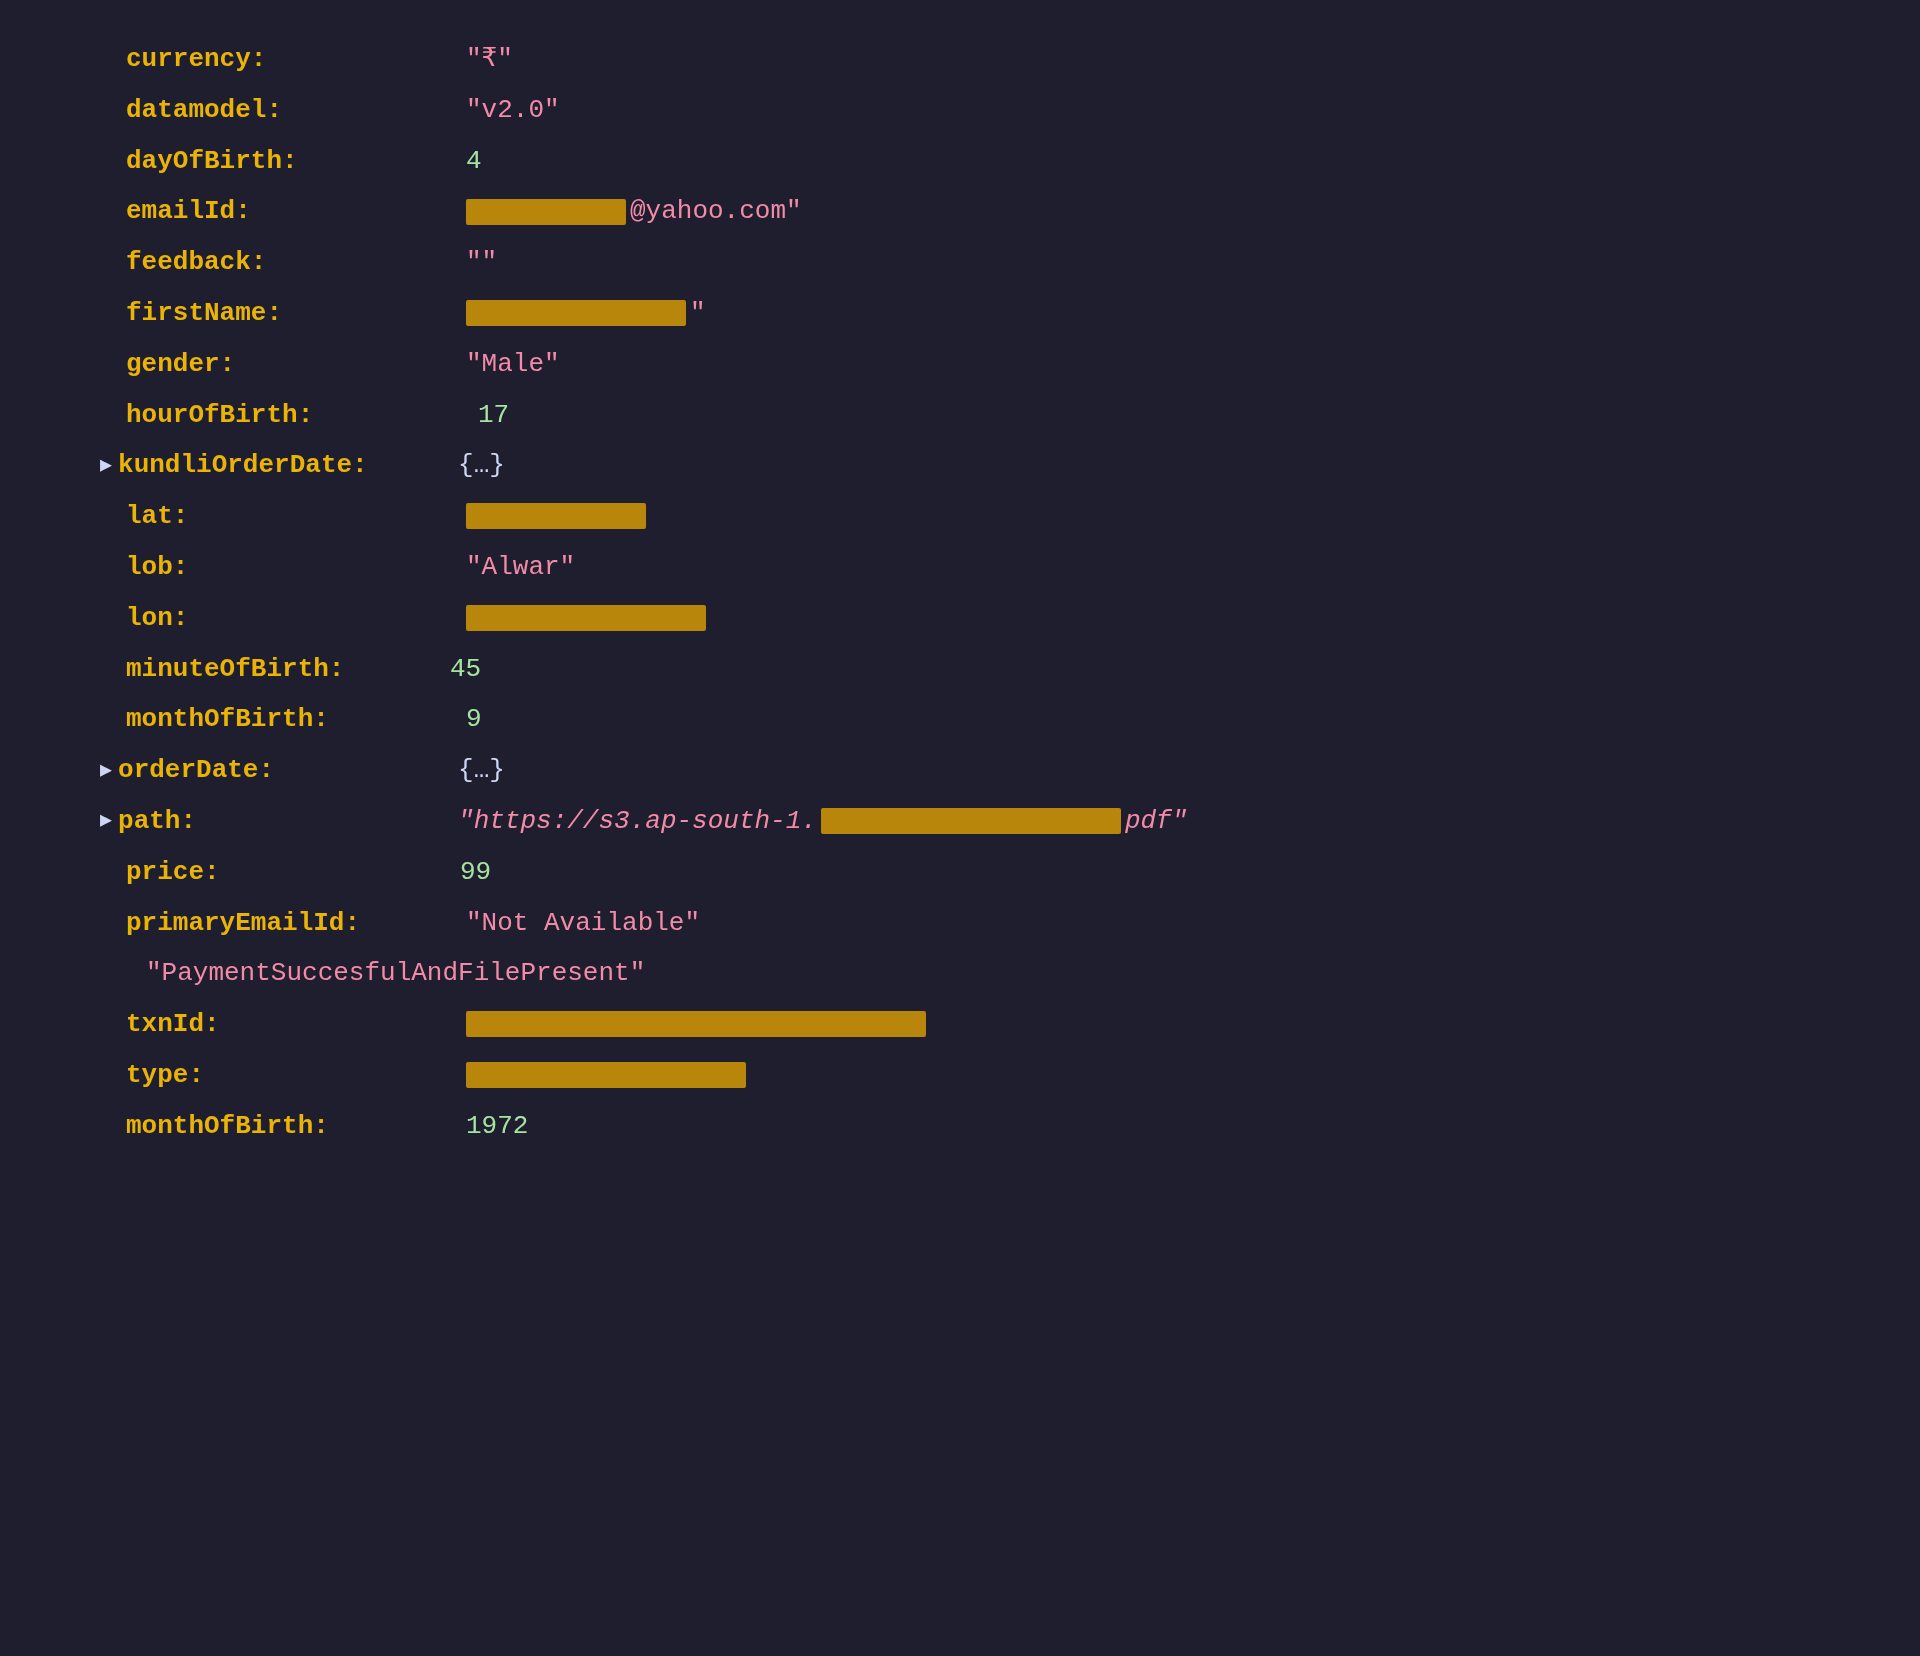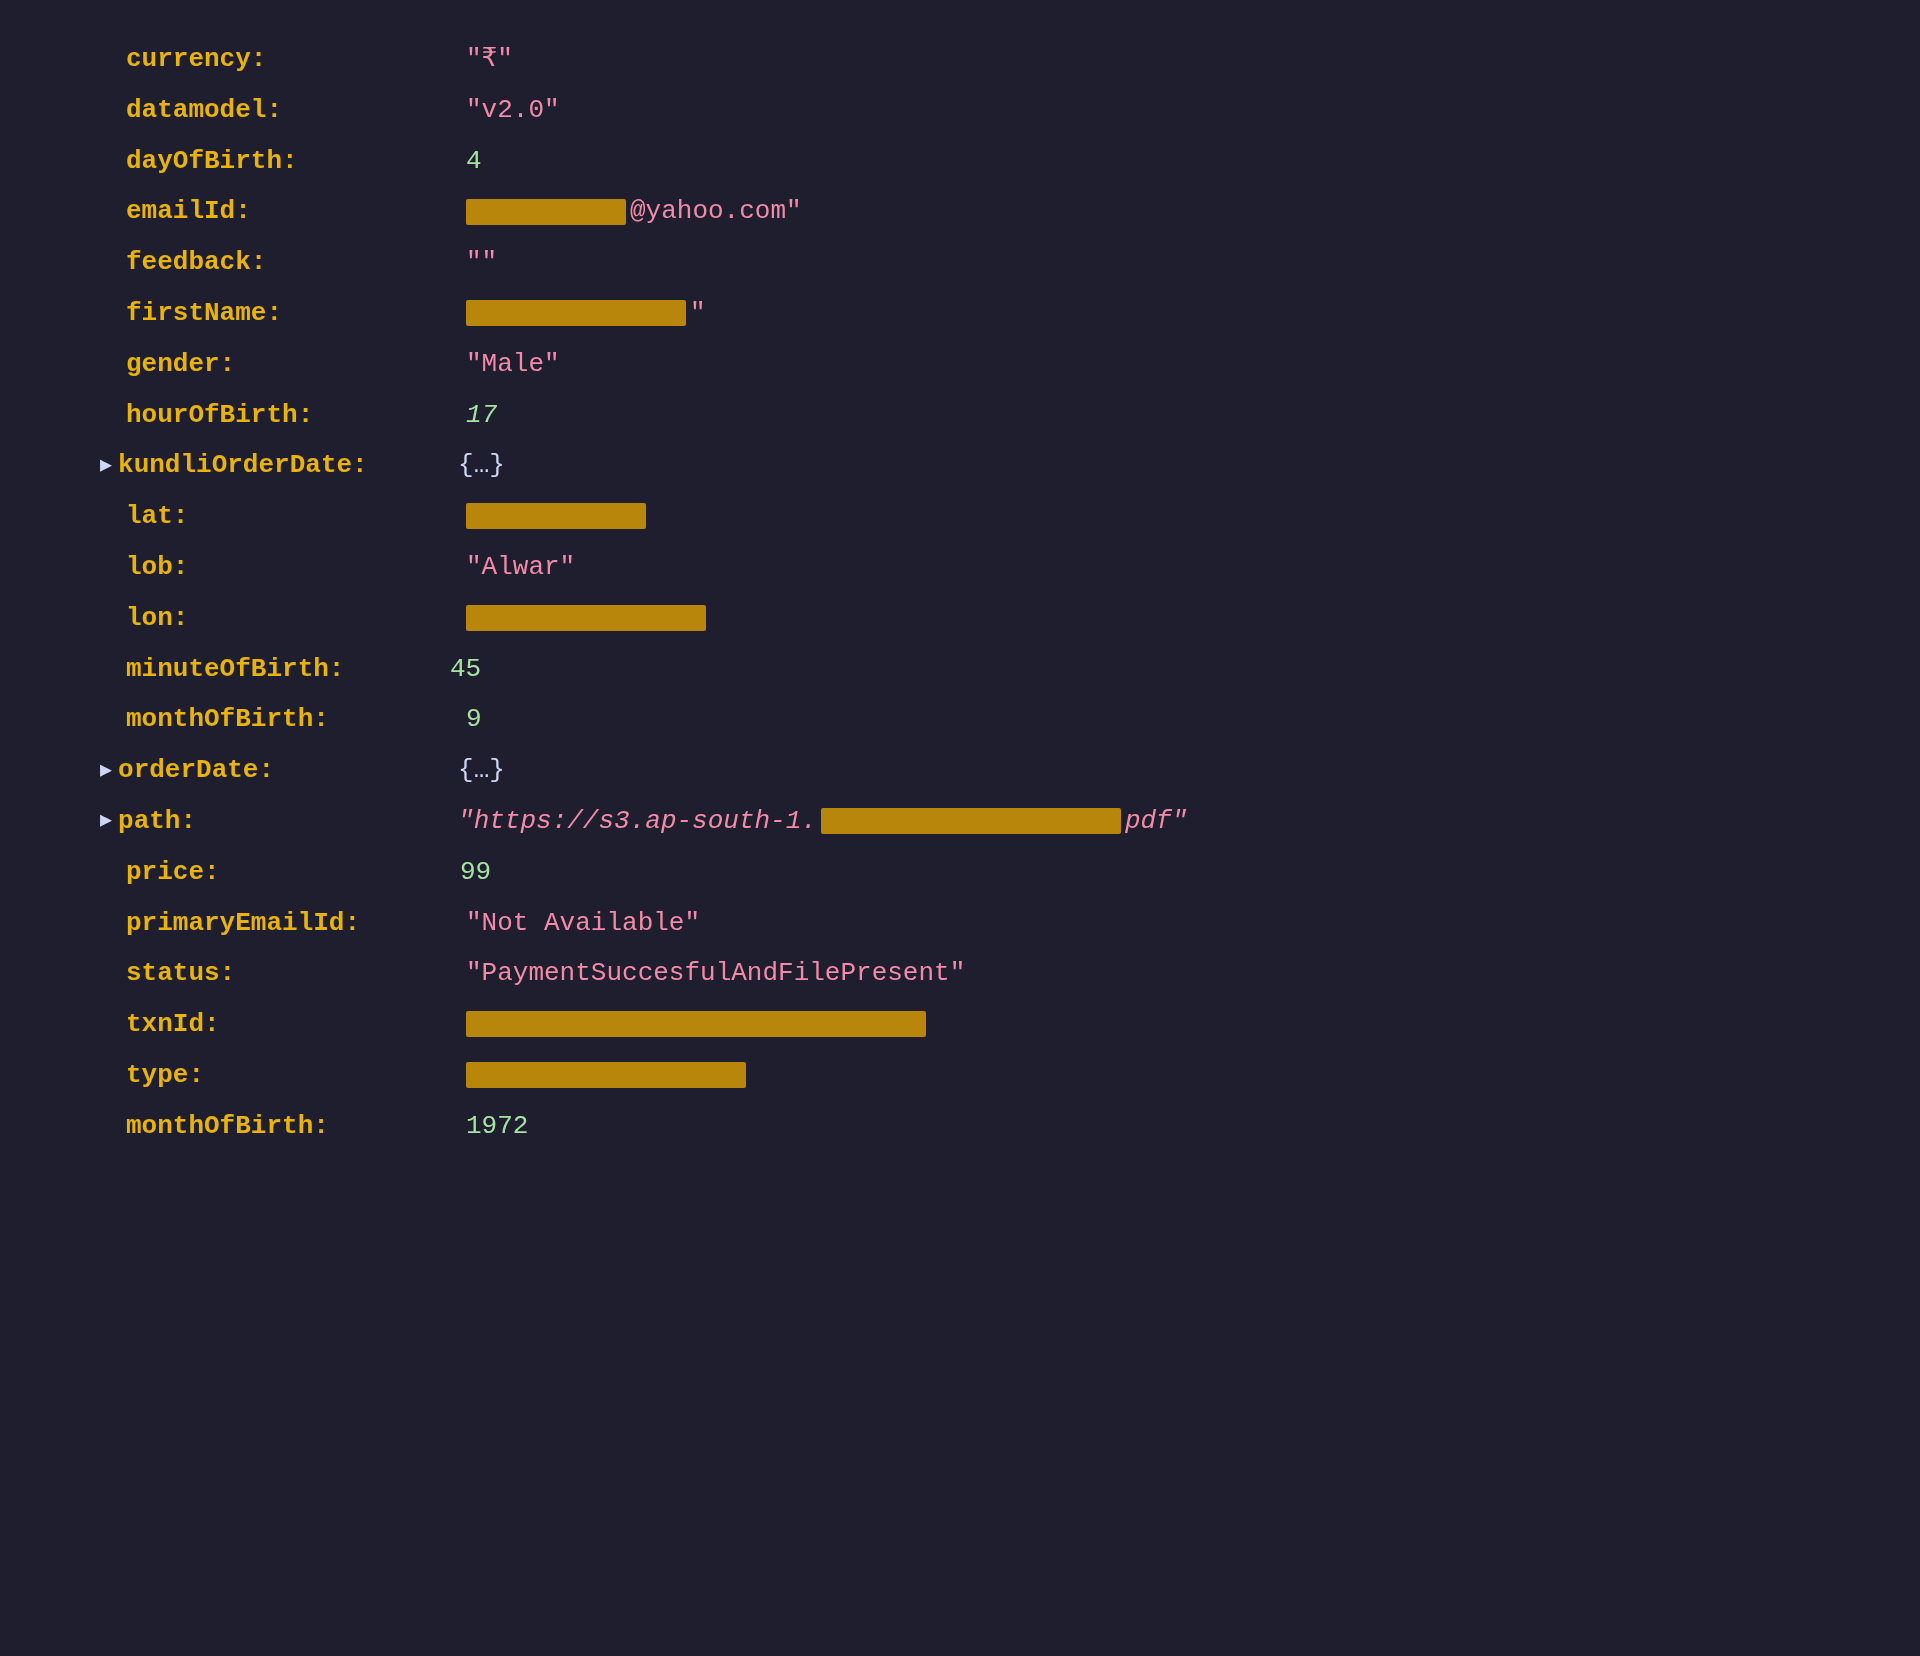--- a/index.html
+++ b/index.html
@@ -137,21 +137,21 @@
         </span>
       </div>
       <div class="row indent-1">
         <span style="display:inline-block;width:26px;"></span>
         <span class="key">gender:</span>
         <span style="margin-left:20px;"><span class="value-string">"Male"</span></span>
       </div>
       <div class="row indent-1">
         <span style="display:inline-block;width:26px;"></span>
         <span class="key">hourOfBirth:</span>
-        <span style="margin-left:20px;font-style:italic;"><span class="value-number">17</span></span>
+        <span style="margin-left:32px;"><span class="value-number">17</span></span>
       </div>
       <div class="row indent-1">
         <span class="toggle-icon">▶</span>
         <span class="key">kundliOrderDate:</span>
         <span style="margin-left:20px;"><span class="value-object">{…}</span></span>
       </div>
       <div class="row indent-1">
         <span style="display:inline-block;width:26px;"></span>
         <span class="key">lat:</span>
         <span style="margin-left:20px;"><span class="redacted" style="width:180px;"></span></span>
@@ -197,21 +197,20 @@
         <span class="key">price:</span>
         <span style="margin-left:14px;"><span class="value-number">99</span></span>
       </div>
       <div class="row indent-1">
         <span style="display:inline-block;width:26px;"></span>
         <span class="key">primaryEmailId:</span>
         <span style="margin-left:20px;"><span class="value-string">"Not Available"</span></span>
       </div>
       <div class="row indent-1">
         <span style="display:inline-block;width:26px;"></span>
-        <span class="key">status:</span>
         <span style="margin-left:20px;"><span class="value-string">"PaymentSuccesfulAndFilePresent"</span></span>
       </div>
       <div class="row indent-1">
         <span style="display:inline-block;width:26px;"></span>
         <span class="key">txnId:</span>
         <span style="margin-left:20px;"><span class="redacted" style="width:460px;"></span></span>
       </div>
       <div class="row indent-1">
         <span style="display:inline-block;width:26px;"></span>
         <span class="key">type:</span>

